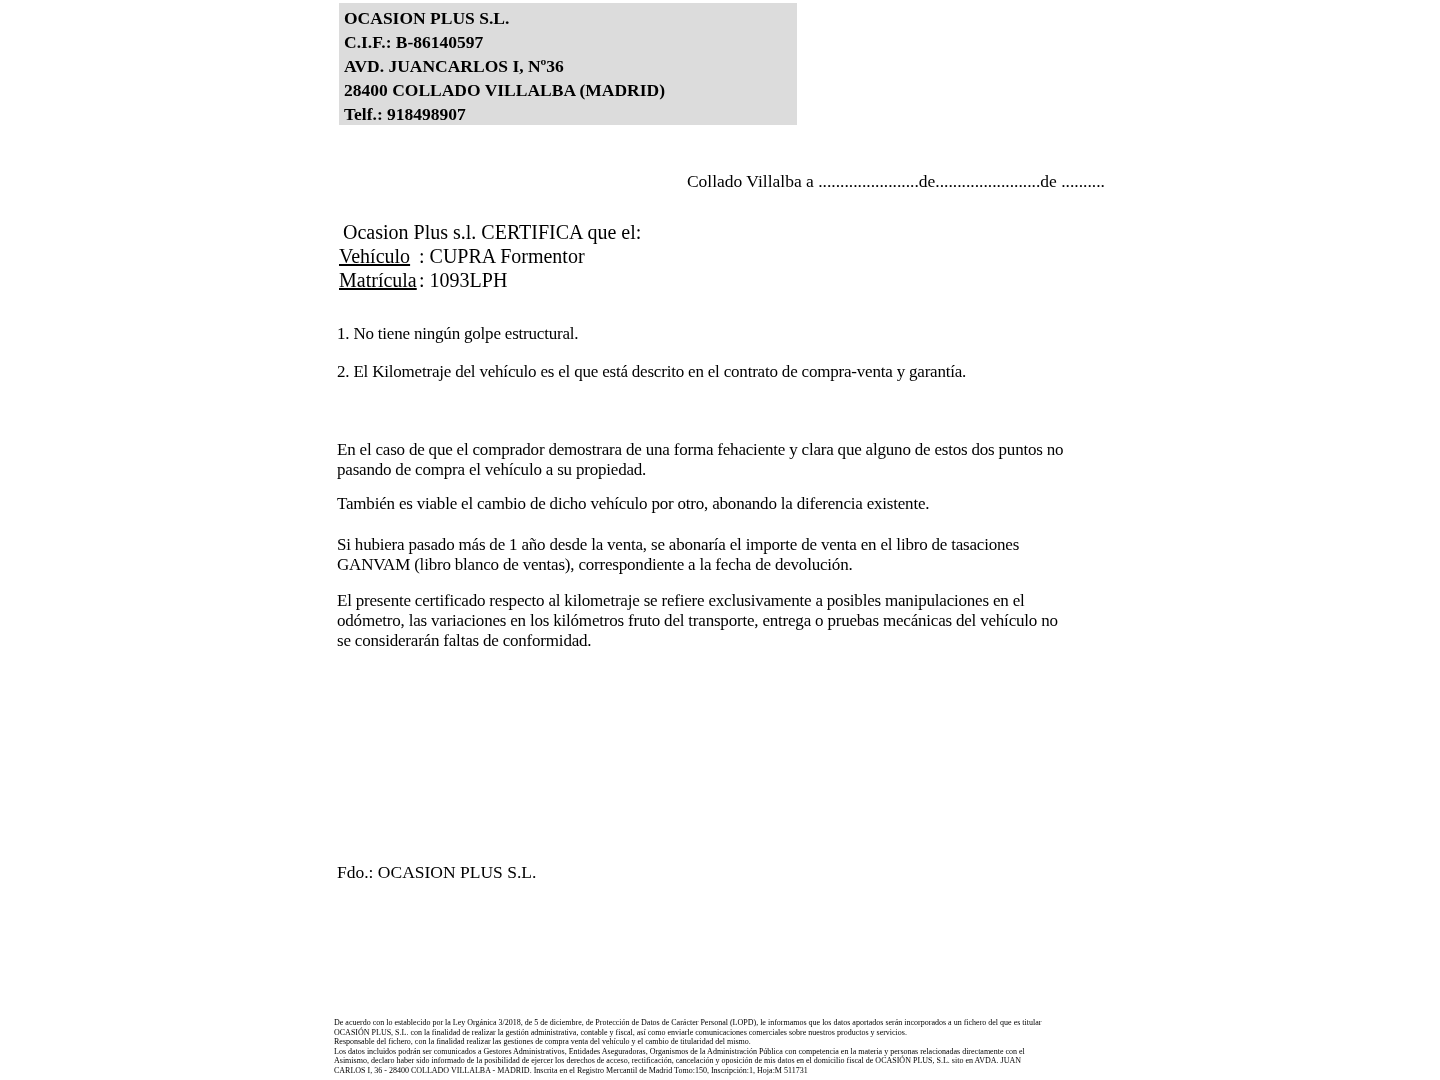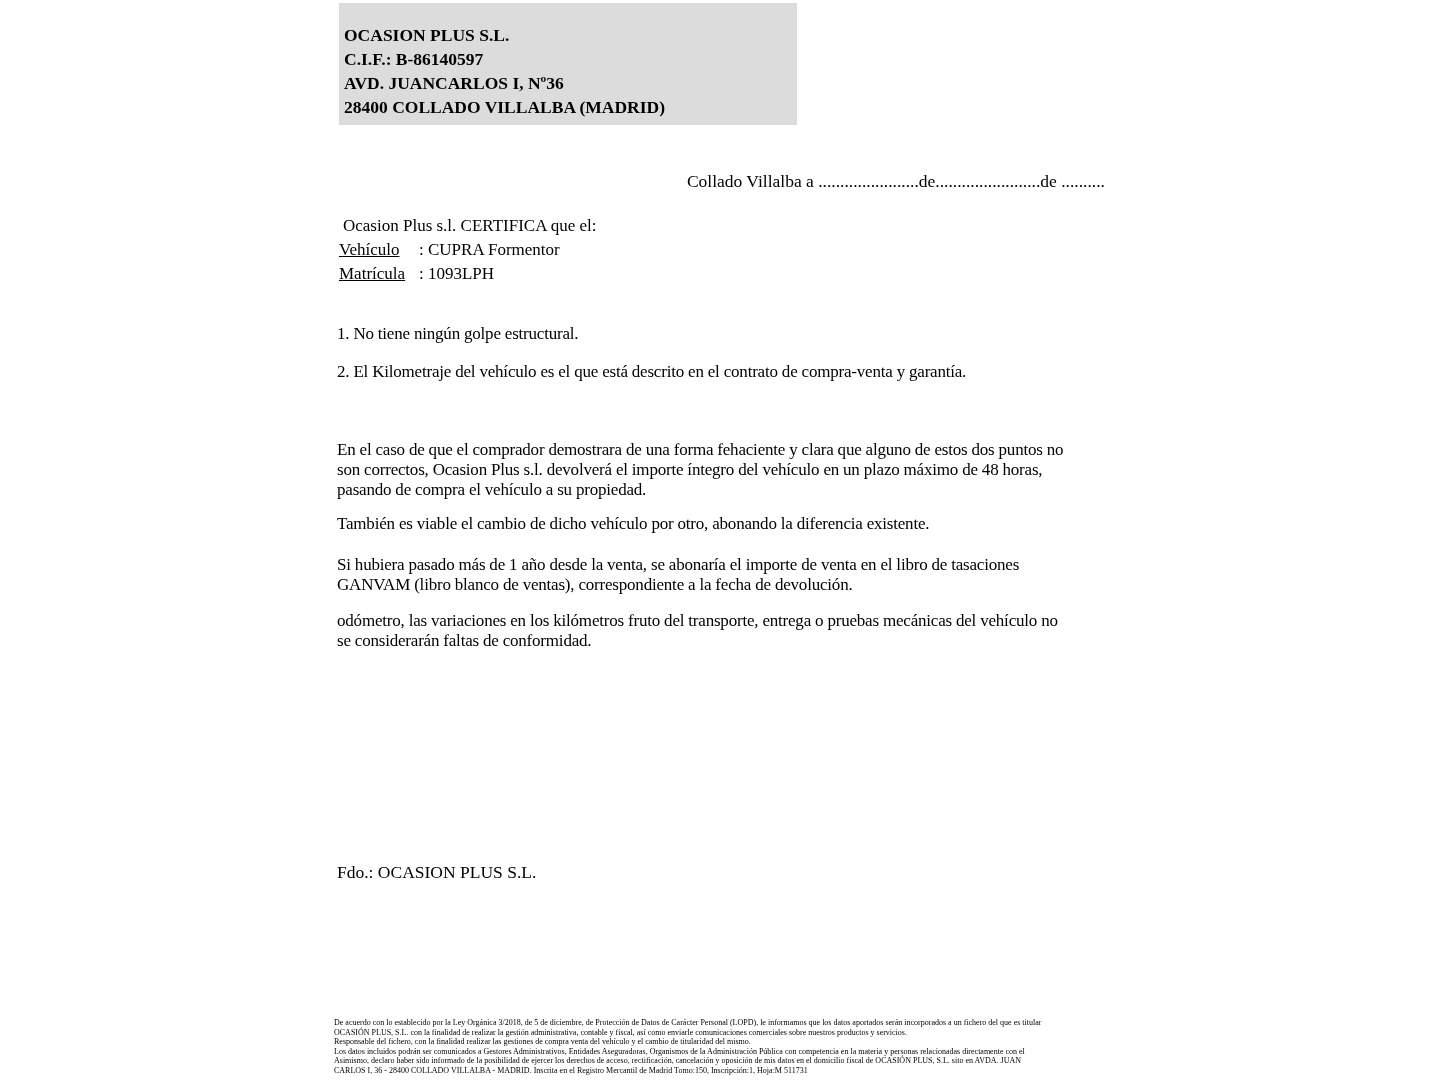--- a/index.html
+++ b/index.html
@@ -18,21 +18,21 @@
   }
   
   .header-box {
     position: absolute;
     left: 339px;
     top: 3px;
     width: 458px;
     height: 122px;
     background: #dcdcdc;
     box-sizing: border-box;
-    padding: 20px 0 0 5px;
+    padding: 3px 0 0 5px;
   }
   .header-box .hline {
     font-size: 17.5px;
     line-height: 24px;
     font-weight: bold;
     white-space: nowrap;
   }
   
   .date-line {
     position: absolute;
@@ -40,22 +40,22 @@
     top: 171px;
     width: 760px;
     text-align: right;
     font-size: 17.5px;
     white-space: nowrap;
   }
   
   .certify {
     position: absolute;
     left: 339px;
-    top: 214px;
-    font-size: 17px;
+    top: 220px;
+    font-size: 20px;
     line-height: 24px;
   }
   .certify-intro {
     padding-left: 4px;
     white-space: nowrap;
   }
   .field { white-space: nowrap; }
   .flabel {
     display: inline-block;
     width: 80px;
@@ -105,20 +105,21 @@
 </head>
 <body>
 
 <div class="page">
 
   <div class="header-box">
     <div class="hline">OCASION PLUS S.L.</div>
     <div class="hline">C.I.F.: B-86140597</div>
     <div class="hline">AVD. JUANCARLOS I, Nº36</div>
     <div class="hline">28400 COLLADO VILLALBA (MADRID)</div>
+    <div class="hline">Telf.: 918498907</div>
   </div>
 
   <div class="date-line">Collado Villalba a .......................de........................de ..........</div>
 
   <div class="certify">
     <div class="certify-intro">Ocasion Plus s.l. CERTIFICA que el:</div>
     <div class="field">
       <span class="flabel"><span class="ulabel">Vehículo</span></span><span>:</span> <span>CUPRA Formentor</span>
     </div>
     <div class="field">
@@ -127,31 +128,31 @@
   </div>
 
   <div class="points">
     <div class="point">1. No tiene ningún golpe estructural.</div>
     <div class="point">2. El Kilometraje del vehículo es el que está descrito en el contrato de compra-venta y garantía.</div>
   </div>
 
   <div class="body-text">
     <div class="para para-1">
       <div class="line">En el caso de que el comprador demostrara de una forma fehaciente y clara que alguno de estos dos puntos no</div>
-      <div class="line">son correctos, Ocasion Plus s.l. devolverá el importe íntegro del vehículo en un plazo máximo de 48 horas,</div>
       <div class="line">pasando de compra el vehículo a su propiedad.</div>
     </div>
     <div class="para para-2">
       <div class="line">También es viable el cambio de dicho vehículo por otro, abonando la diferencia existente.</div>
     </div>
     <div class="para para-3">
       <div class="line">Si hubiera pasado más de 1 año desde la venta, se abonaría el importe de venta en el libro de tasaciones</div>
       <div class="line">GANVAM (libro blanco de ventas), correspondiente a la fecha de devolución.</div>
     </div>
     <div class="para para-4">
+      <div class="line">El presente certificado respecto al kilometraje se refiere exclusivamente a posibles manipulaciones en el</div>
       <div class="line">odómetro, las variaciones en los kilómetros fruto del transporte, entrega o pruebas mecánicas del vehículo no</div>
       <div class="line">se considerarán faltas de conformidad.</div>
     </div>
   </div>
 
   <div class="signature">Fdo.: OCASION PLUS S.L.</div>
 
   <div class="legal">
     <div class="legal-line">De acuerdo con lo establecido por la Ley Orgánica 3/2018, de 5 de diciembre, de Protección de Datos de Carácter Personal (LOPD), le informamos que los datos aportados serán incorporados a un fichero del que es titular</div>
     <div class="legal-line">OCASIÓN PLUS, S.L. con la finalidad de realizar la gestión administrativa, contable y fiscal, así como enviarle comunicaciones comerciales sobre nuestros productos y servicios.</div>

